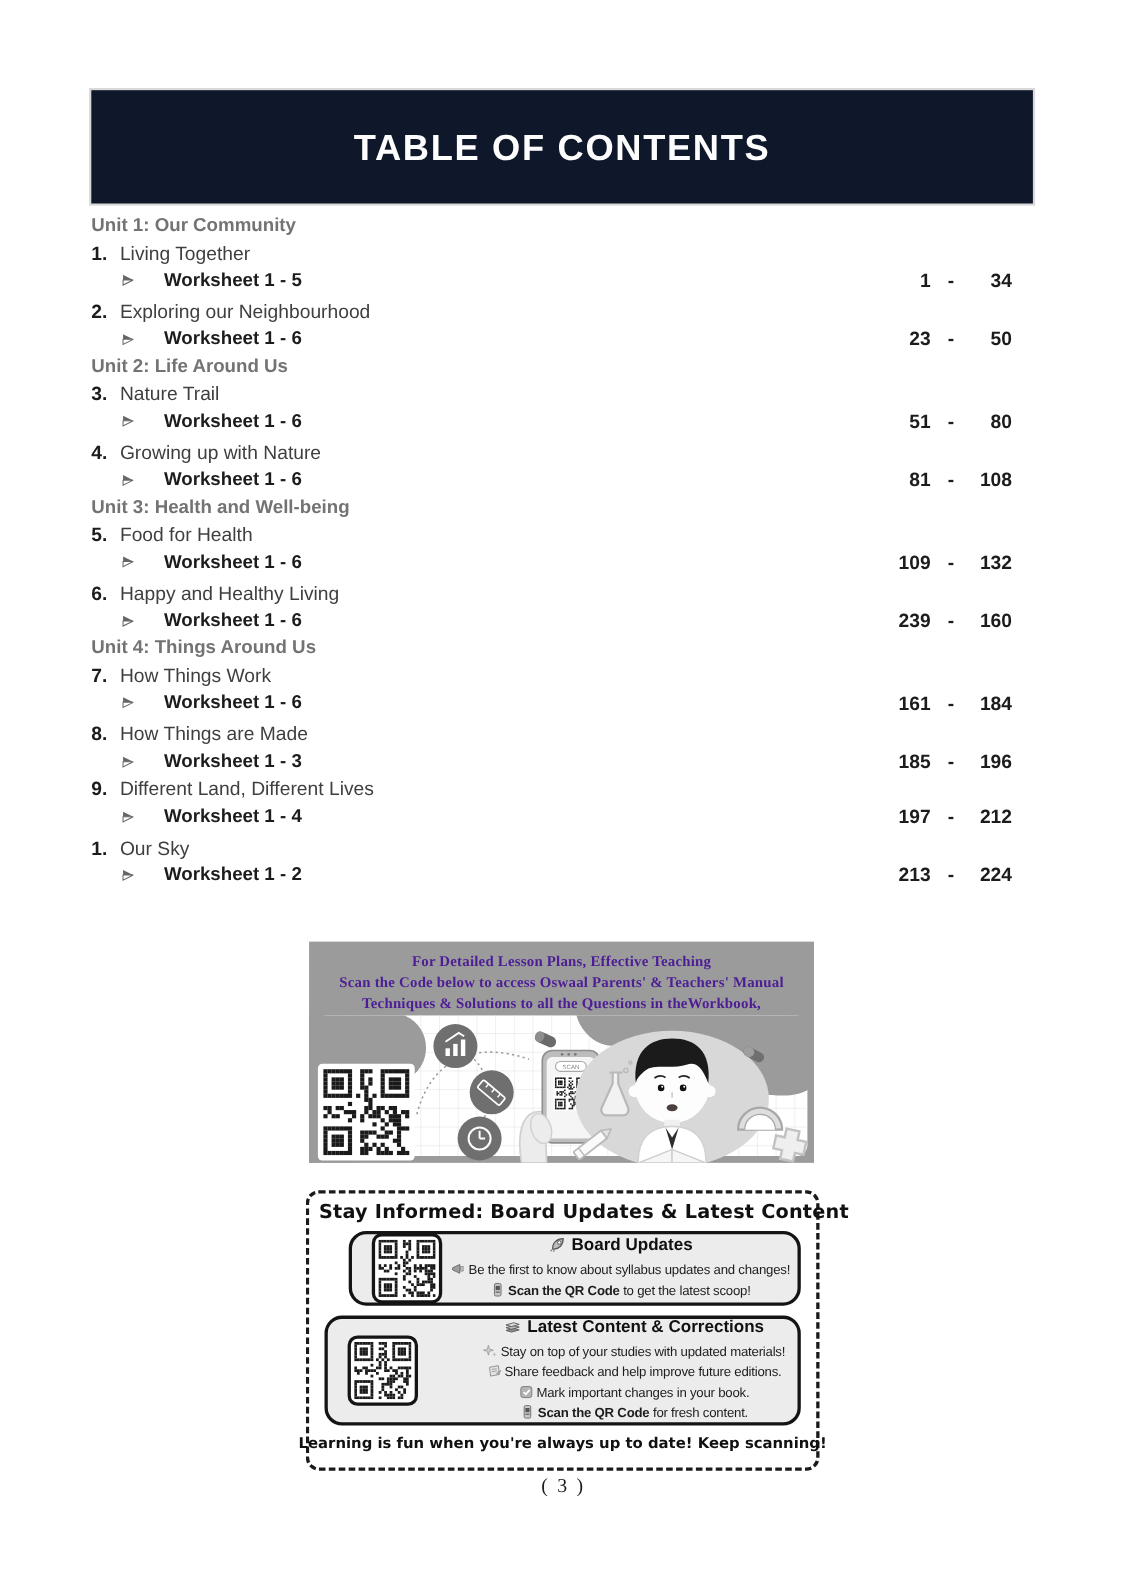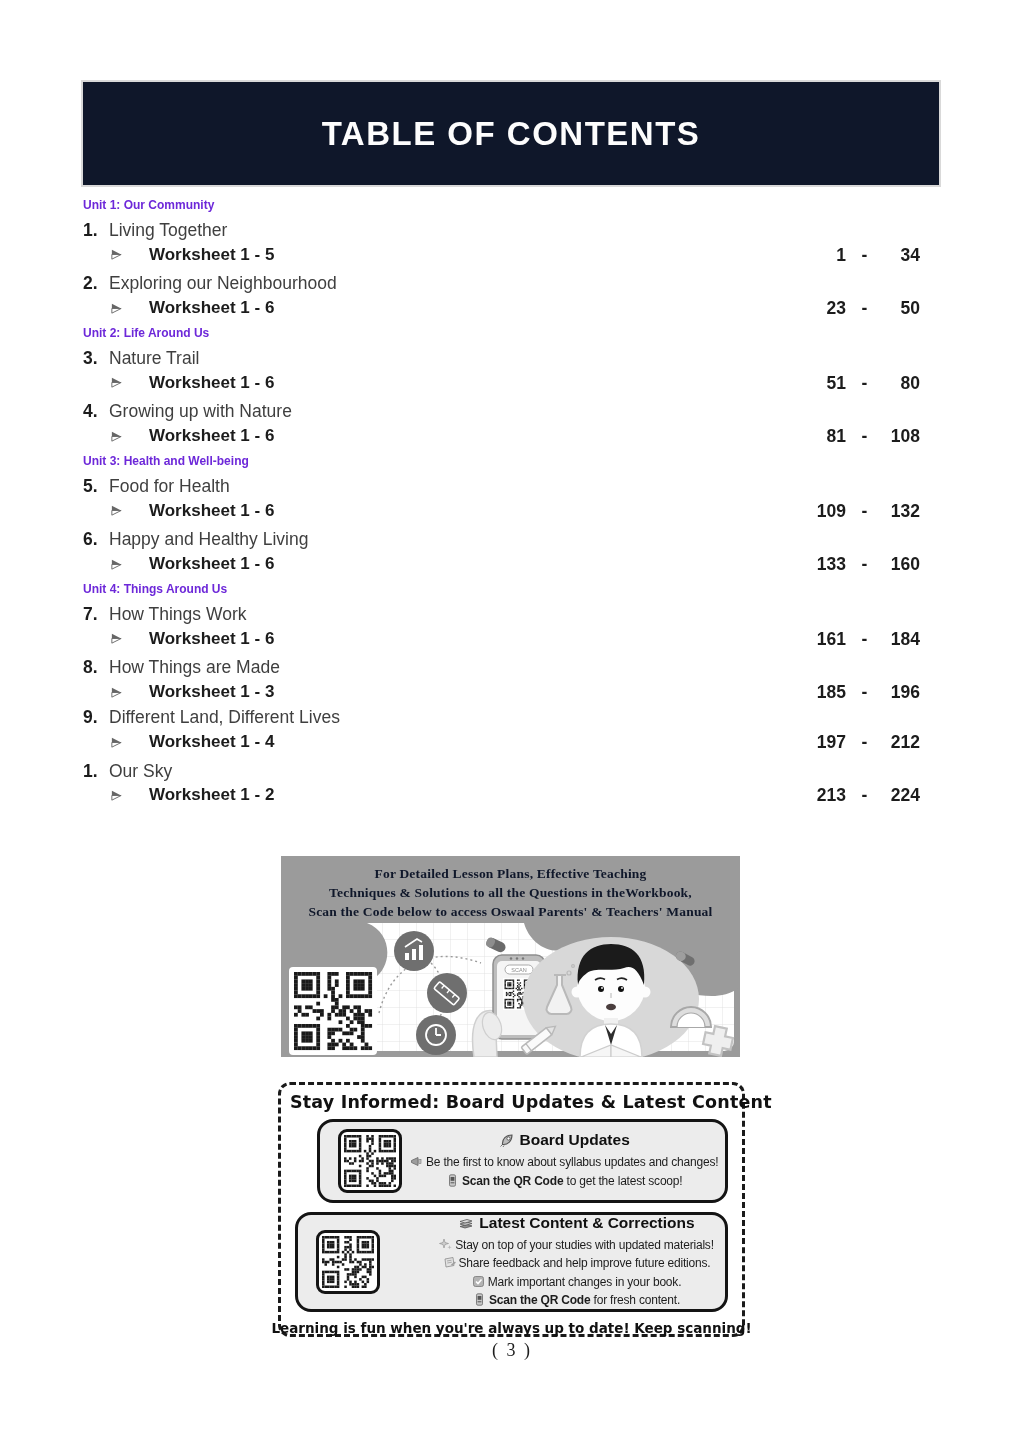--- a/index.html
+++ b/index.html
@@ -14,51 +14,51 @@
     box-shadow:0 0 0 2px #d9d9d9;
   }
   .header-bar h1{
     margin:0;color:#fdfdfd;font-size:33px;font-weight:bold;letter-spacing:1.5px;
     font-family:"Liberation Sans", sans-serif;
   }
   
   .toc{position:absolute;left:83px;top:193px;width:837px;font-size:17.5px;color:#3c3c3c;}
   .row{display:flex;align-items:center;height:24.8px;line-height:24.8px;white-space:nowrap;}
   .row.gap{margin-top:4px;}
-  .row.unit{font-weight:bold;color:#6d28d9;font-size:12px;}
+  .row.unit{font-weight:bold;color:#737373;font-size:17px;}
   .row.ch .num{font-weight:bold;color:#1c1c1c;min-width:26px;}
   .row.ch .ctitle{color:#3f3f3f;}
   .row.ws .arrow{margin-left:27px;width:14px;display:inline-flex;align-items:center;}
   .row.ws .wlabel{margin-left:25px;font-weight:bold;color:#1c1c1c;font-size:17px;}
   .fill{flex:1;}
   .pga{width:70px;text-align:right;font-weight:bold;color:#1c1c1c;}
   .pgd{width:37px;text-align:center;font-weight:bold;color:#1c1c1c;}
   .pgb{width:37px;text-align:right;font-weight:bold;color:#1c1c1c;}
   
   .banner{position:absolute;left:281px;top:856px;width:459px;height:201px;background:#9b9b9b;}
   .banner-head{
-    padding-top:8px;text-align:center;color:#0f172a;font-weight:bold;
+    padding-top:8px;text-align:center;color:#4c1d95;font-weight:bold;
     font-family:"Liberation Serif", serif;font-size:13.5px;line-height:19px;letter-spacing:.2px;
   }
   .banner svg.illu{position:absolute;left:0;bottom:0;display:block;}
   
   .stay{
     position:absolute;left:278px;top:1082px;width:467px;height:255px;
     border:3px dashed #1a1a1a;border-radius:12px;background:#fff;box-sizing:border-box;
     font-family:"DejaVu Sans", sans-serif;
   }
   .stay-title{
     display:flex;align-items:center;justify-content:flex-start;gap:9px;margin-top:7px;
     font-weight:bold;font-size:17.5px;color:#111;letter-spacing:.2px;white-space:nowrap;
   }
   .card{
     margin:7px 14px 0 14px;background:#ececec;border:3px solid #141414;border-radius:16px;
     display:flex;align-items:center;box-sizing:border-box;padding:6px 8px;
   }
-  .card.c1{height:84px;margin-left:36px;}
+  .card.c1{height:68px;margin-left:36px;}
   .card.c2{height:100px;margin-top:9px;gap:48px;}
   .qr-frame{
     width:52px;height:52px;background:#fff;border:3px solid #141414;border-radius:9px;
     margin:0 8px 0 10px;padding:3px;flex:none;box-sizing:content-box;
   }
   .card-text{flex:1;text-align:center;font-family:"Liberation Sans", sans-serif;}
   .card-title{font-weight:bold;font-size:15.5px;color:#101010;margin-bottom:2px;white-space:nowrap;}
   .card-title .ic{vertical-align:-3px;margin-right:5px;}
   .card-line{font-size:12px;font-weight:bold;letter-spacing:-0.2px;color:#1d1d1d;line-height:16.5px;white-space:nowrap;}
   .card-line .ic{vertical-align:-2px;margin-right:3px;}
@@ -191,21 +191,21 @@
     </div>
   <div class="row ws">
     <span class="arrow">
         <svg width="13" height="13" viewBox="0 0 14 14">
           <path d="M2 2 L12 7 L2 7 Z" fill="#666"></path>
           <path d="M2 7 L12 7 L2 12 Z" fill="#fff" stroke="#666" stroke-width="1"></path>
         </svg>
       </span>
     <span class="wlabel">Worksheet 1 - 6</span>
       <span class="fill"></span>
-    <span class="pga">133</span>
+    <span class="pga">239</span>
       <span class="pgd">-</span>
       <span class="pgb">160</span>
   </div>
 
   <div class="row unit">
       <span>Unit 4: Things Around Us</span>
     </div>
 
   <div class="row ch">
       <span class="num">7.</span>
@@ -277,22 +277,22 @@
       <span class="fill"></span>
     <span class="pga">213</span>
       <span class="pgd">-</span>
       <span class="pgb">224</span>
   </div>
 </div>
 
 <div class="banner">
   <div class="banner-head">
     <div>For Detailed Lesson Plans, Effective Teaching</div>
+    <div>Scan the Code below to access Oswaal Parents' &amp; Teachers' Manual</div>
     <div>Techniques &amp; Solutions to all the Questions in theWorkbook,</div>
-    <div>Scan the Code below to access Oswaal Parents' &amp; Teachers' Manual</div>
   </div>
   <svg class="illu" width="459" height="134" viewBox="0 0 459 134">
     <defs>
       <pattern id="gd" width="17" height="17" patternUnits="userSpaceOnUse">
         <path d="M17 0 V17 H0" fill="none" stroke="#e2e2e2" stroke-width="1"></path>
       </pattern>
     </defs>
     <rect x="0" y="0" width="459" height="134" fill="#9b9b9b"></rect>
     <rect x="6" y="0" width="447" height="128" rx="10" fill="#ffffff"></rect>
     <rect x="6" y="0" width="447" height="128" rx="10" fill="url(#gd)"></rect>

